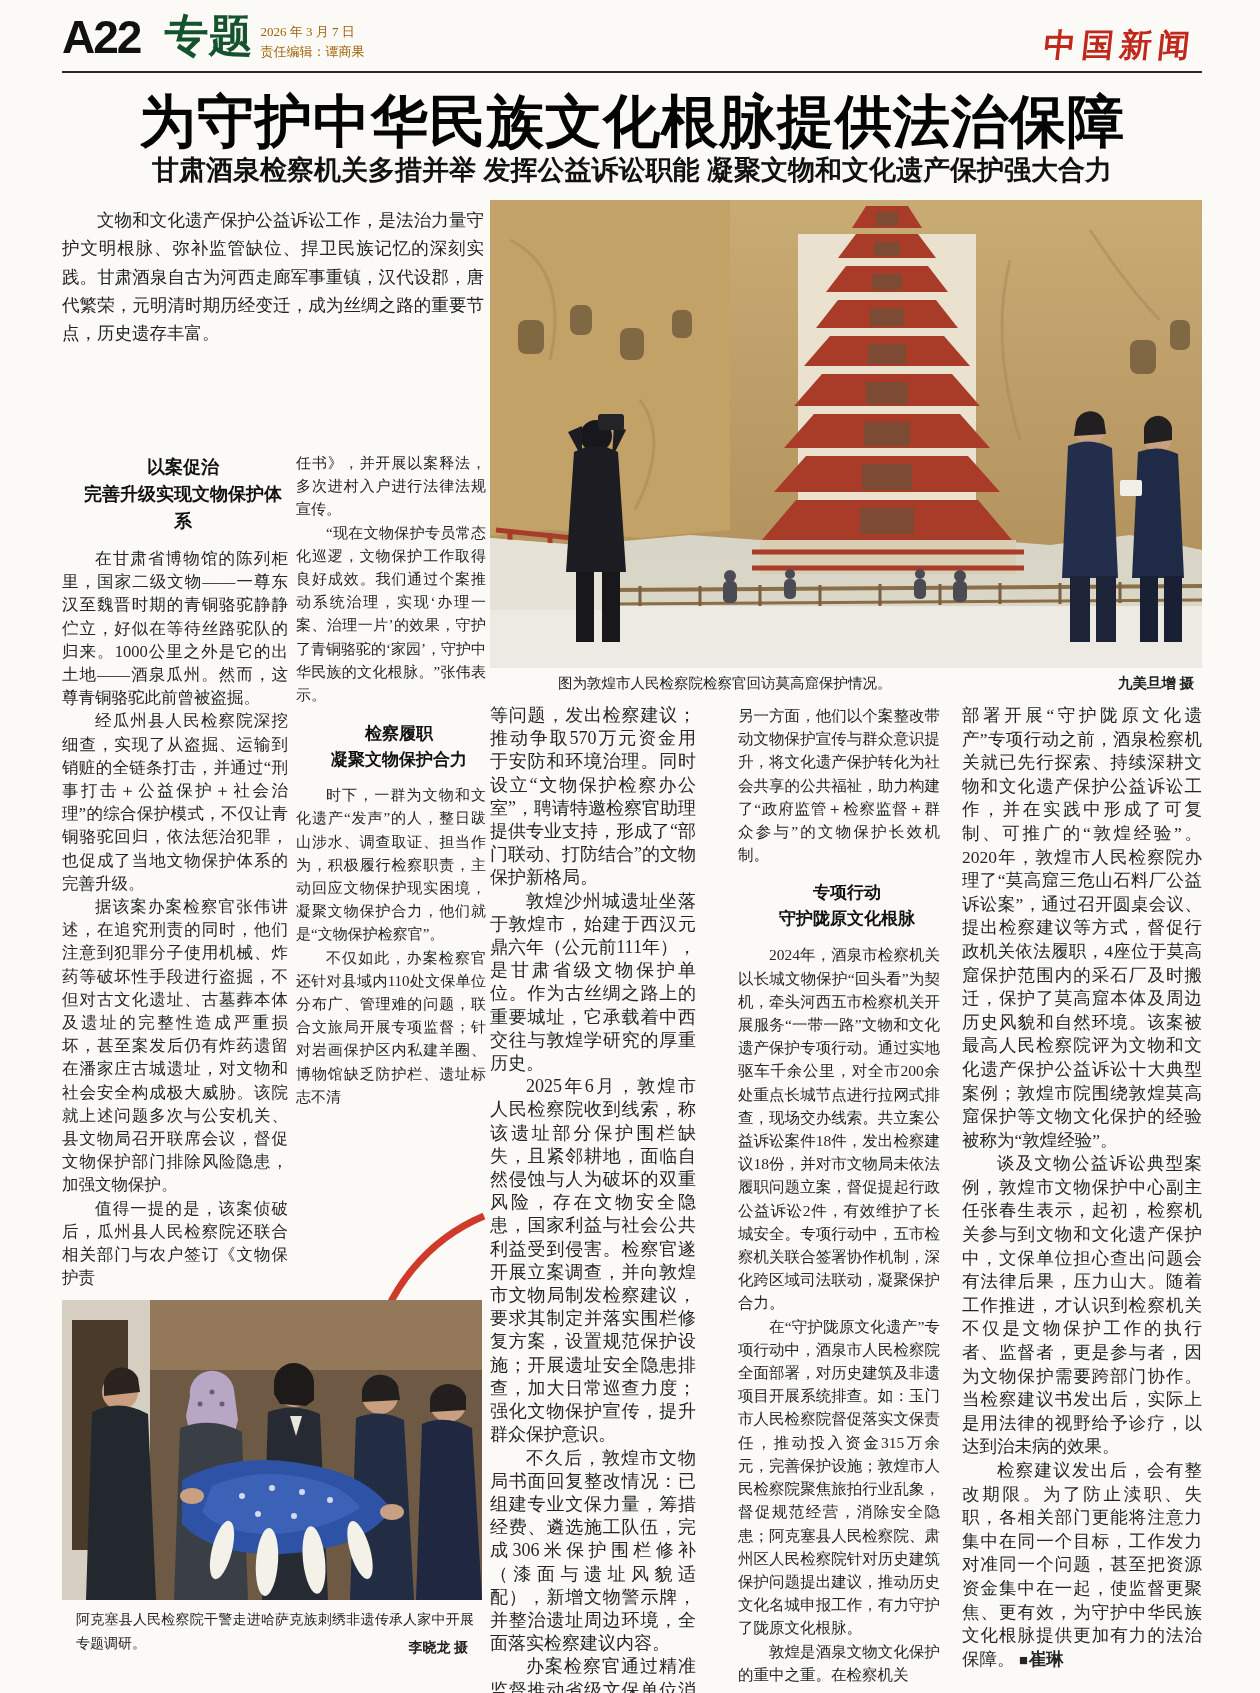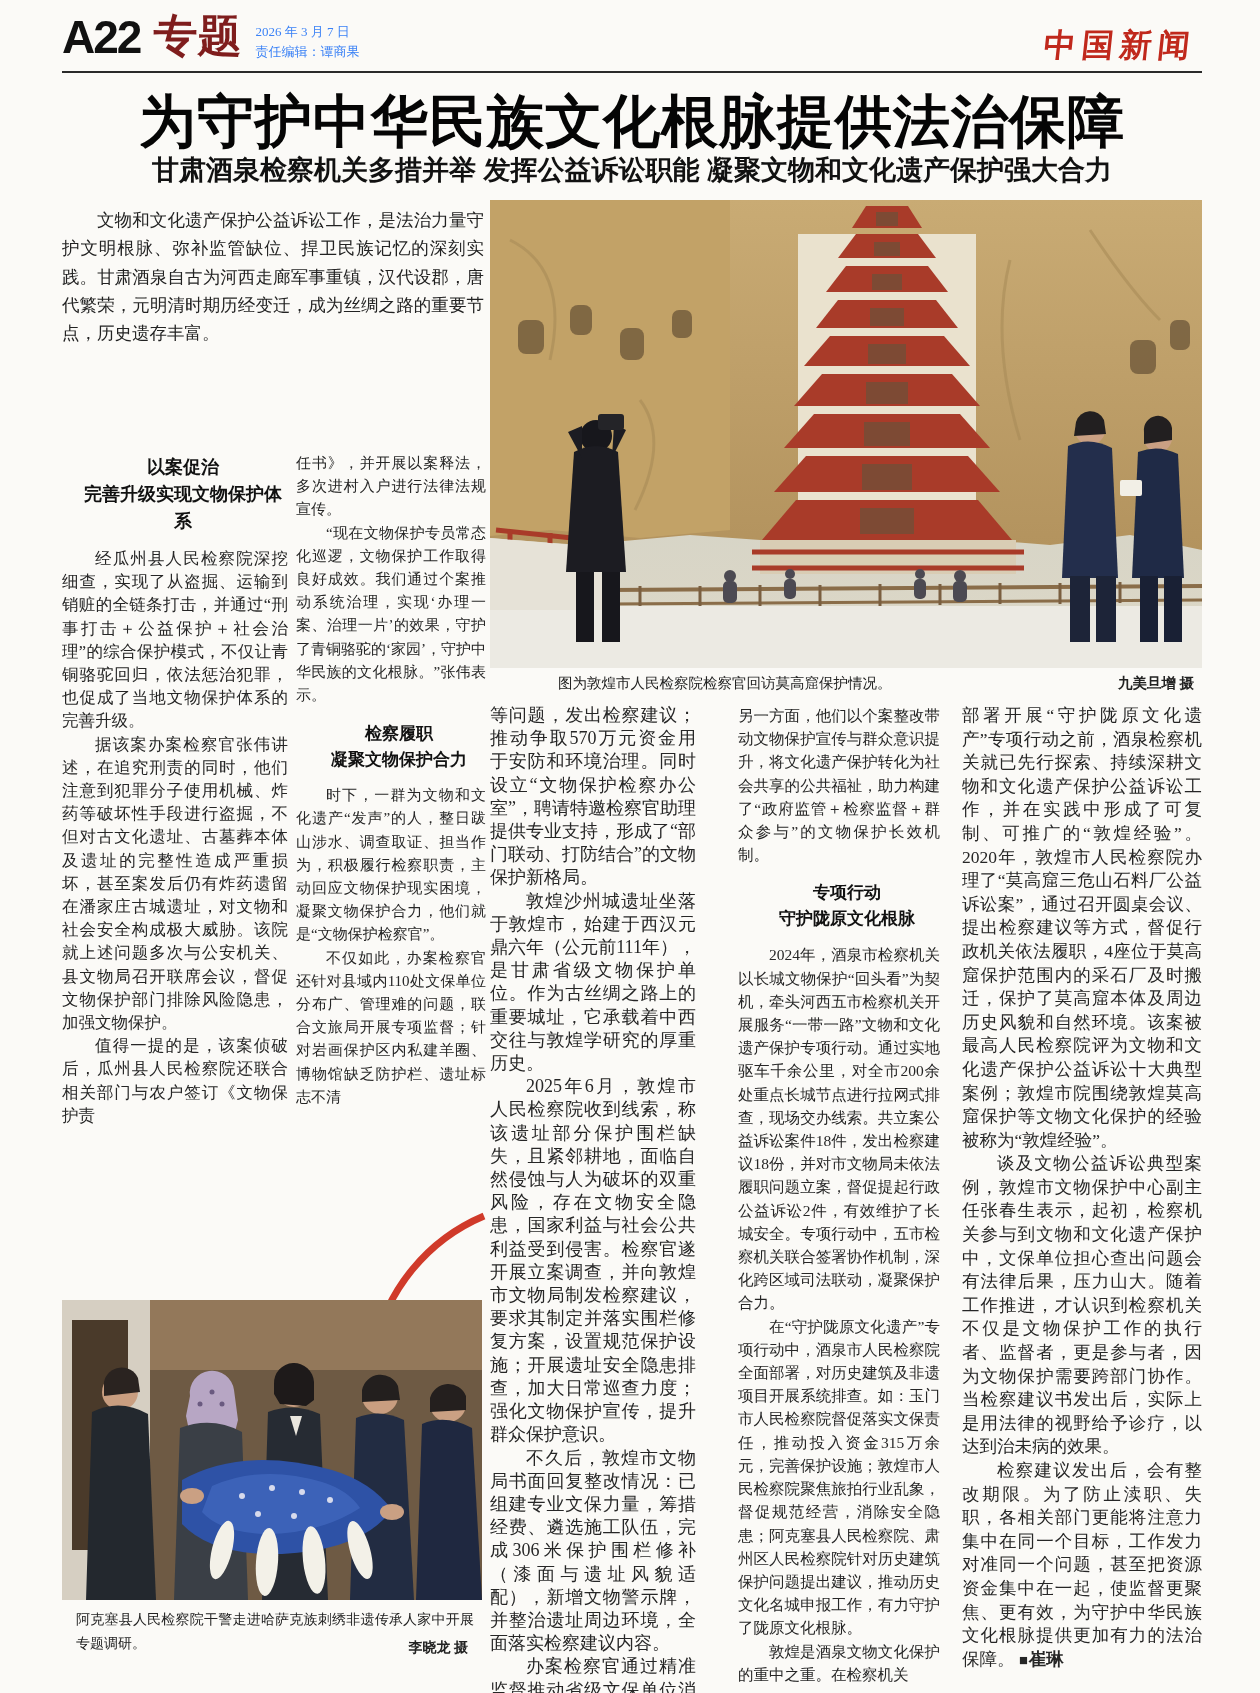--- a/index.html
+++ b/index.html
@@ -10,22 +10,22 @@
     font-family:"Liberation Serif","DejaVu Serif",serif;
   }
   
   .masthead {
     position:absolute; left:62px; top:16px; width:1140px;
     display:flex; justify-content:space-between; align-items:flex-end;
     border-bottom:2.5px solid #2a2a2a; padding-bottom:10px;
   }
   .mast-left { display:flex; align-items:flex-start; }
   .page-no { font-family:"Liberation Sans","DejaVu Sans",sans-serif; font-size:46px; font-weight:700; letter-spacing:-2px; color:#111; line-height:0.95; }
-  .section-name { font-size:44px; font-weight:700; color:#7f1d1d; line-height:0.95; margin-left:13px; }
-  .mast-meta { margin-left:14px; font-size:13px; color:#3b82f6; line-height:1.5; padding-top:6px; }
+  .section-name { font-size:44px; font-weight:700; color:#14532d; line-height:0.95; margin-left:24px; }
+  .mast-meta { margin-left:8px; font-size:13px; color:#a16207; line-height:1.5; padding-top:6px; }
   .paper-logo {
     font-size:32px; font-weight:700; color:#c0281c; letter-spacing:6px;
     transform:skewX(-6deg); padding-right:6px; line-height:1;
   }
   
   .headline {
     position:absolute; left:62px; top:84px; width:1140px; text-align:center;
     font-size:57px; font-weight:900; color:#050505; letter-spacing:1px; white-space:nowrap;
   }
   .subheadline {
@@ -226,20 +226,21 @@
   <div class="main-caption">
     <span>图为敦煌市人民检察院检察官回访莫高窟保护情况。</span>
     <span class="credit">九美旦增 摄</span>
   </div>
 
   <div class="col col-1">
     <div class="sec-head">
       <span class="kicker">以案促治</span>
       <span class="stitle">完善升级实现文物保护体系</span>
     </div>
+    <p>在甘肃省博物馆的陈列柜里，国家二级文物——一尊东汉至魏晋时期的青铜骆驼静静伫立，好似在等待丝路驼队的归来。1000公里之外是它的出土地——酒泉瓜州。然而，这尊青铜骆驼此前曾被盗掘。</p>
     <p>经瓜州县人民检察院深挖细查，实现了从盗掘、运输到销赃的全链条打击，并通过“刑事打击＋公益保护＋社会治理”的综合保护模式，不仅让青铜骆驼回归，依法惩治犯罪，也促成了当地文物保护体系的完善升级。</p>
     <p>据该案办案检察官张伟讲述，在追究刑责的同时，他们注意到犯罪分子使用机械、炸药等破坏性手段进行盗掘，不但对古文化遗址、古墓葬本体及遗址的完整性造成严重损坏，甚至案发后仍有炸药遗留在潘家庄古城遗址，对文物和社会安全构成极大威胁。该院就上述问题多次与公安机关、县文物局召开联席会议，督促文物保护部门排除风险隐患，加强文物保护。</p>
     <p>值得一提的是，该案侦破后，瓜州县人民检察院还联合相关部门与农户签订《文物保护责</p>
   </div>
 
   <div class="col col-2">
     <p class="cont">任书》，并开展以案释法，多次进村入户进行法律法规宣传。</p>
     <p>“现在文物保护专员常态化巡逻，文物保护工作取得良好成效。我们通过个案推动系统治理，实现‘办理一案、治理一片’的效果，守护了青铜骆驼的‘家园’，守护中华民族的文化根脉。”张伟表示。</p>
     <div class="sec-head">
       <span class="kicker">检察履职</span>

